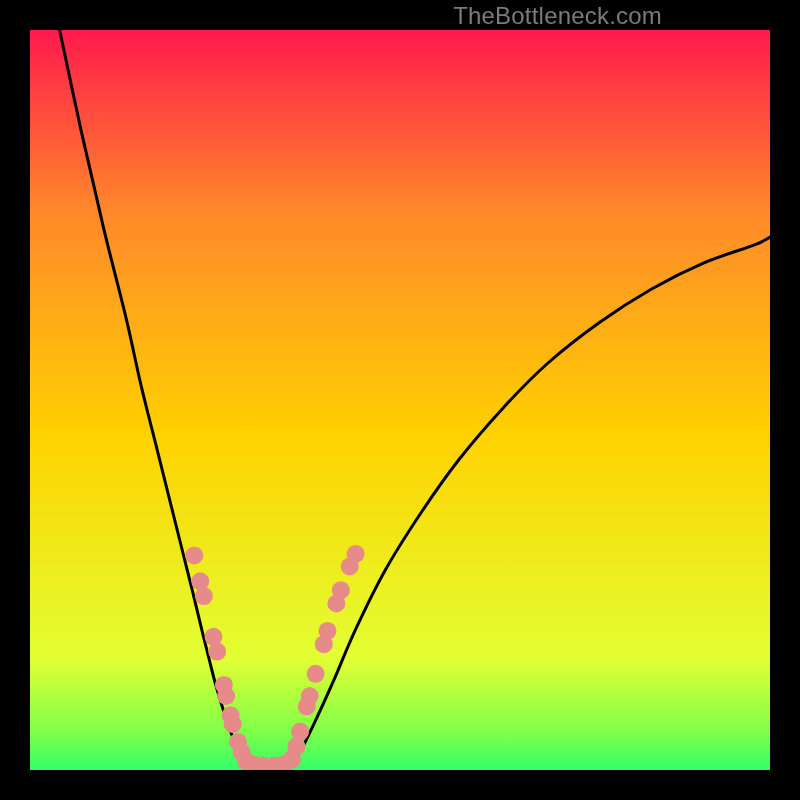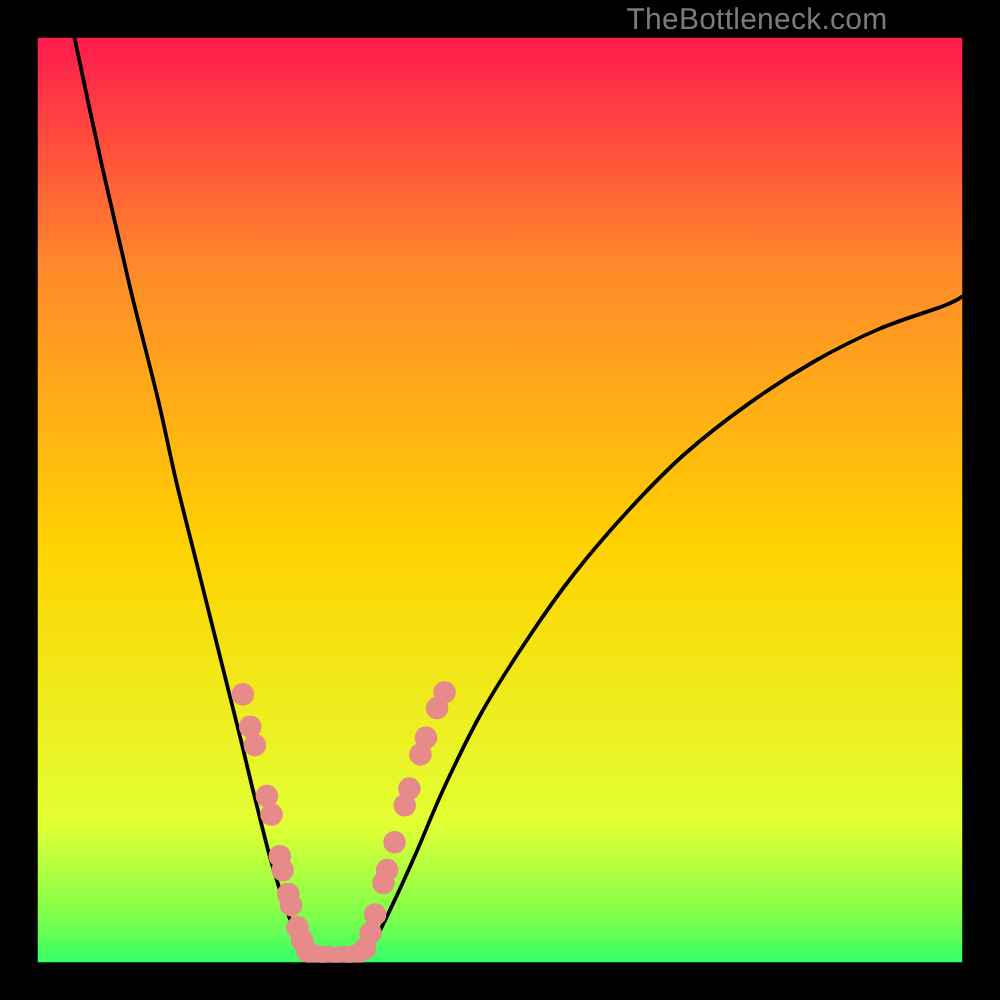--- a/index.html
+++ b/index.html
@@ -11,21 +11,20 @@
     background: #000;
     font-family: Arial, Helvetica, sans-serif;
   }
   .frame {
     position: absolute;
     top: 0;
     left: 0;
     width: 680px;
     height: 800px;
     background: #000;
-    padding-left: 48px;
   }
   .plot-area {
     position: absolute;
     top: 30px;
     left: 30px;
     width: 740px;
     height: 740px;
     
   }
   .watermark {

